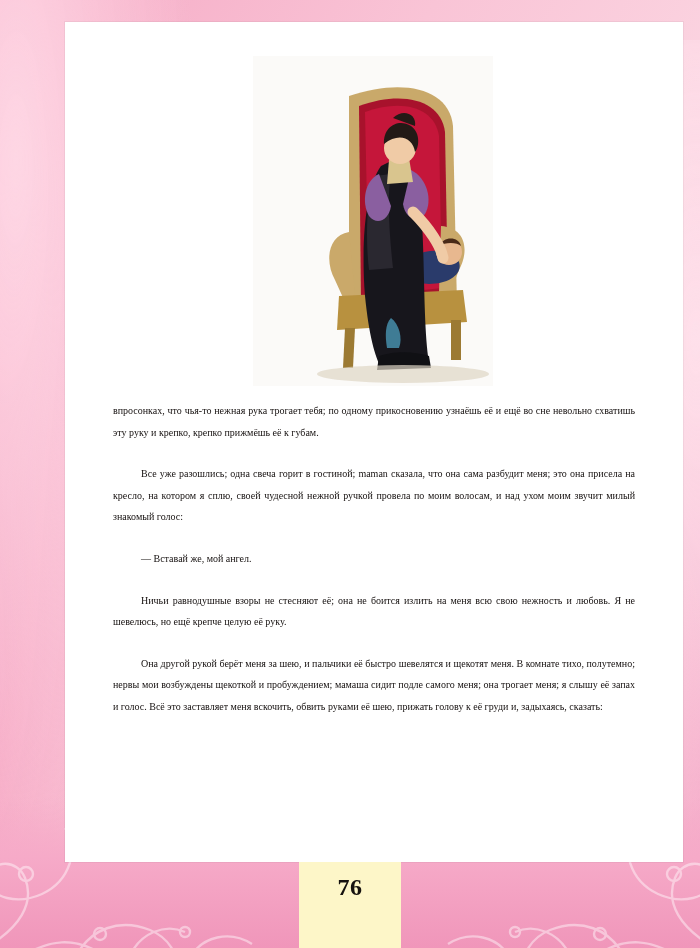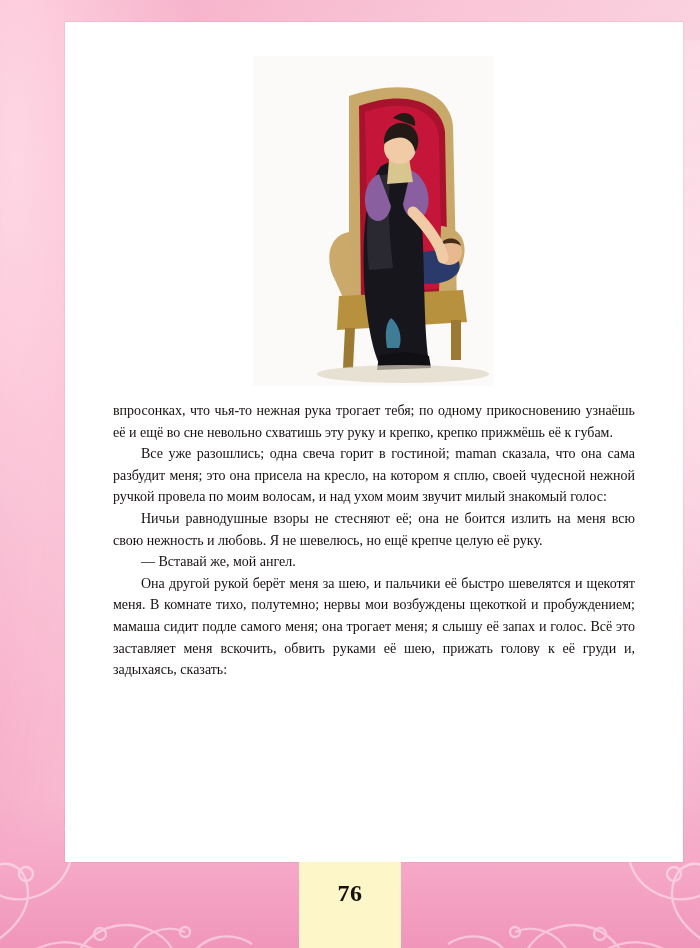--- a/index.html
+++ b/index.html
@@ -85,45 +85,46 @@
     height: 330px;
     background: #fdfdfd;
   }
 
   .text-block {
     position: absolute;
     left: 48px;
     top: 378px;
     width: 522px;
     font-family: "Liberation Serif", serif;
-    font-size: 14px;
+    font-size: 10px;
     line-height: 21.6px;
     color: #15100f;
     text-align: justify;
     text-justify: inter-word;
   }
   .text-block p {
     margin: 0;
   }
   .text-block p.indent {
     text-indent: 28px;
+    margin-top: 20px;
   }
 
   
   .page-number-tab {
     position: absolute;
     left: 299px;
     bottom: 0px;
     width: 102px;
     height: 86px;
     background: #fdf6c8;
     display: flex;
     align-items: flex-start;
     justify-content: center;
-    padding-top: 18px;
+    padding-top: 12px;
     box-sizing: border-box;
   }
   .page-number {
     font-family: "Liberation Serif", serif;
     font-size: 24px;
     font-weight: bold;
     color: #16120f;
     letter-spacing: 0.5px;
   }
 </style>
@@ -204,22 +205,22 @@
         <path d="M126 300 C 138 296, 158 294, 176 300 L 178 312 L 124 314 Z" fill="#101014"></path>
         <path d="M138 262 C 146 268, 150 282, 146 292 L 134 292 C 132 280, 132 268, 138 262 Z" fill="#3f7c95"></path>
 
         <ellipse cx="150" cy="318" rx="86" ry="9" fill="#ded6c4" opacity="0.7"></ellipse>
       </svg>
     </div>
 
     <div class="text-block">
       <p>впросонках, что чья-то нежная рука трогает тебя; по одному прикосновению узнаёшь её и ещё во сне невольно схватишь эту руку и крепко, крепко прижмёшь её к губам.</p>
       <p class="indent">Все уже разошлись; одна свеча горит в гостиной; maman сказала, что она сама разбудит меня; это она присела на кресло, на котором я сплю, своей чудесной нежной ручкой провела по моим волосам, и над ухом моим звучит милый знакомый голос:</p>
+      <p class="indent">— Вставай же, мой ангел.</p>
       <p class="indent">Ничьи равнодушные взоры не стесняют её; она не боится излить на меня всю свою нежность и любовь. Я не шевелюсь, но ещё крепче целую её руку.</p>
-      <p class="indent">— Вставай же, мой ангел.</p>
       <p class="indent">Она другой рукой берёт меня за шею, и пальчики её быстро шевелятся и щекотят меня. В комнате тихо, полутемно; нервы мои возбуждены щекоткой и пробуждением; мамаша сидит подле самого меня; она трогает меня; я слышу её запах и голос. Всё это заставляет меня вскочить, обвить руками её шею, прижать голову к её груди и, задыхаясь, сказать:</p>
     </div>
   </div>
 
   <div class="page-number-tab">
     <span class="page-number">76</span>
   </div>
 
 </div>
 

